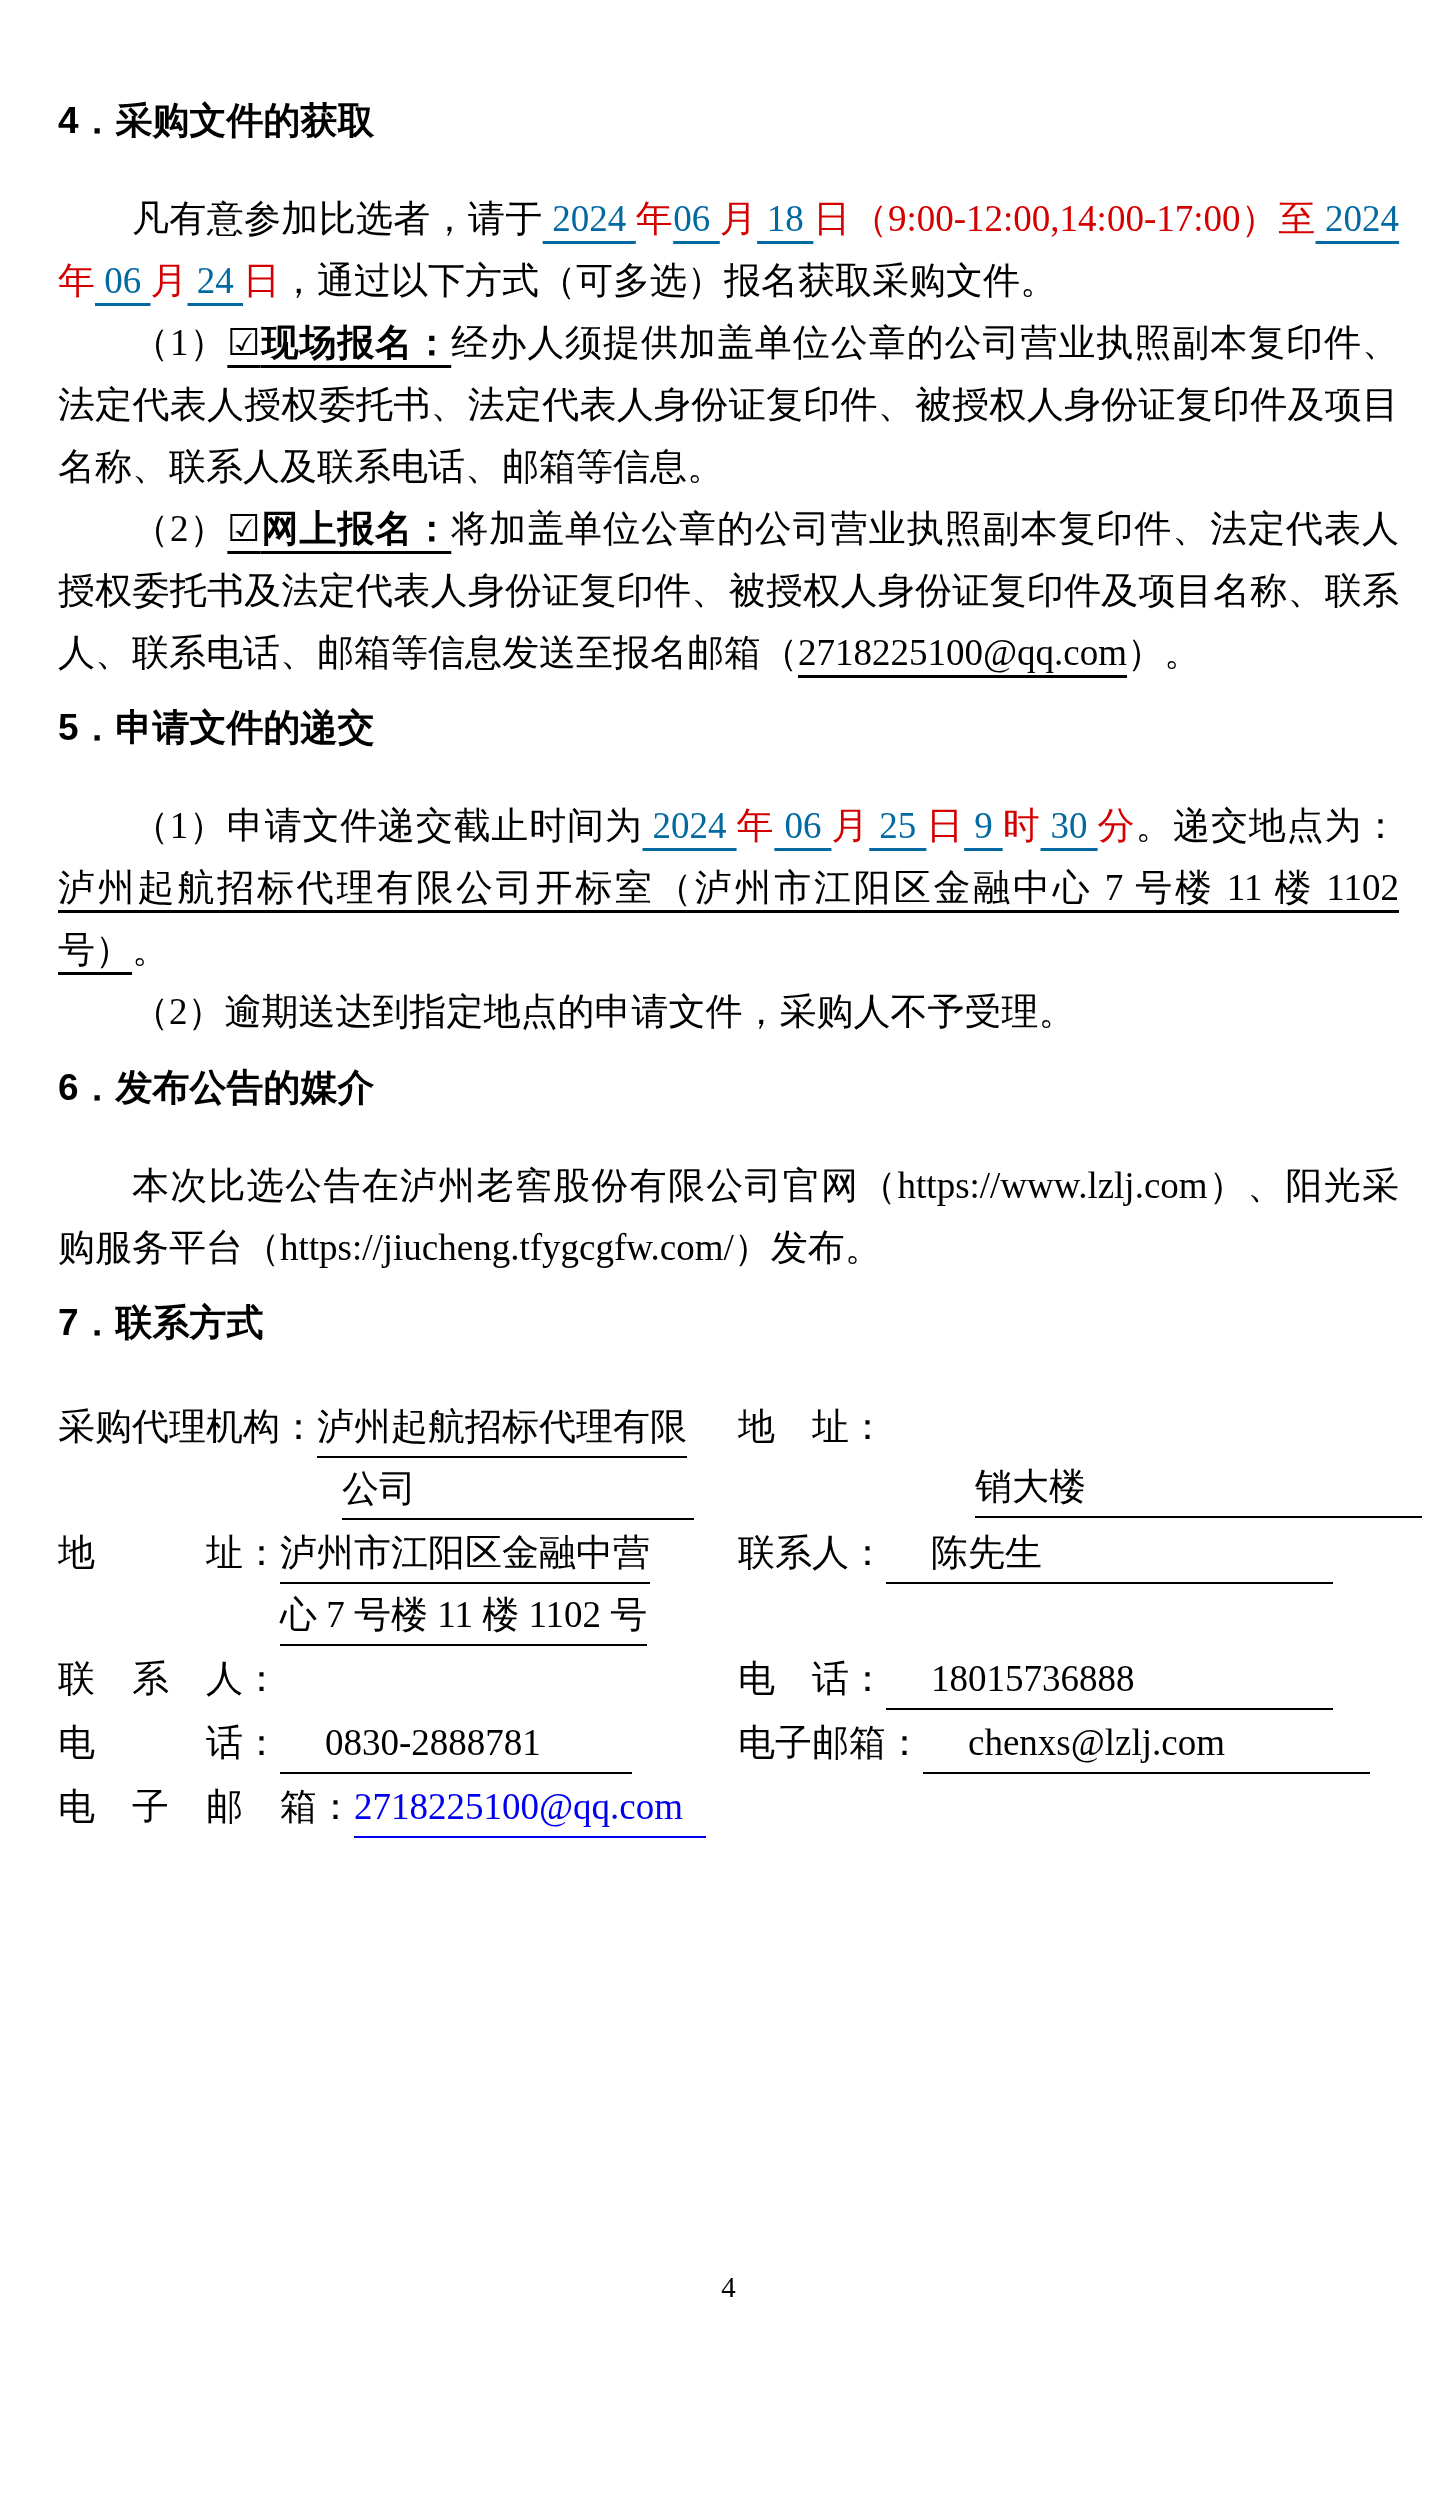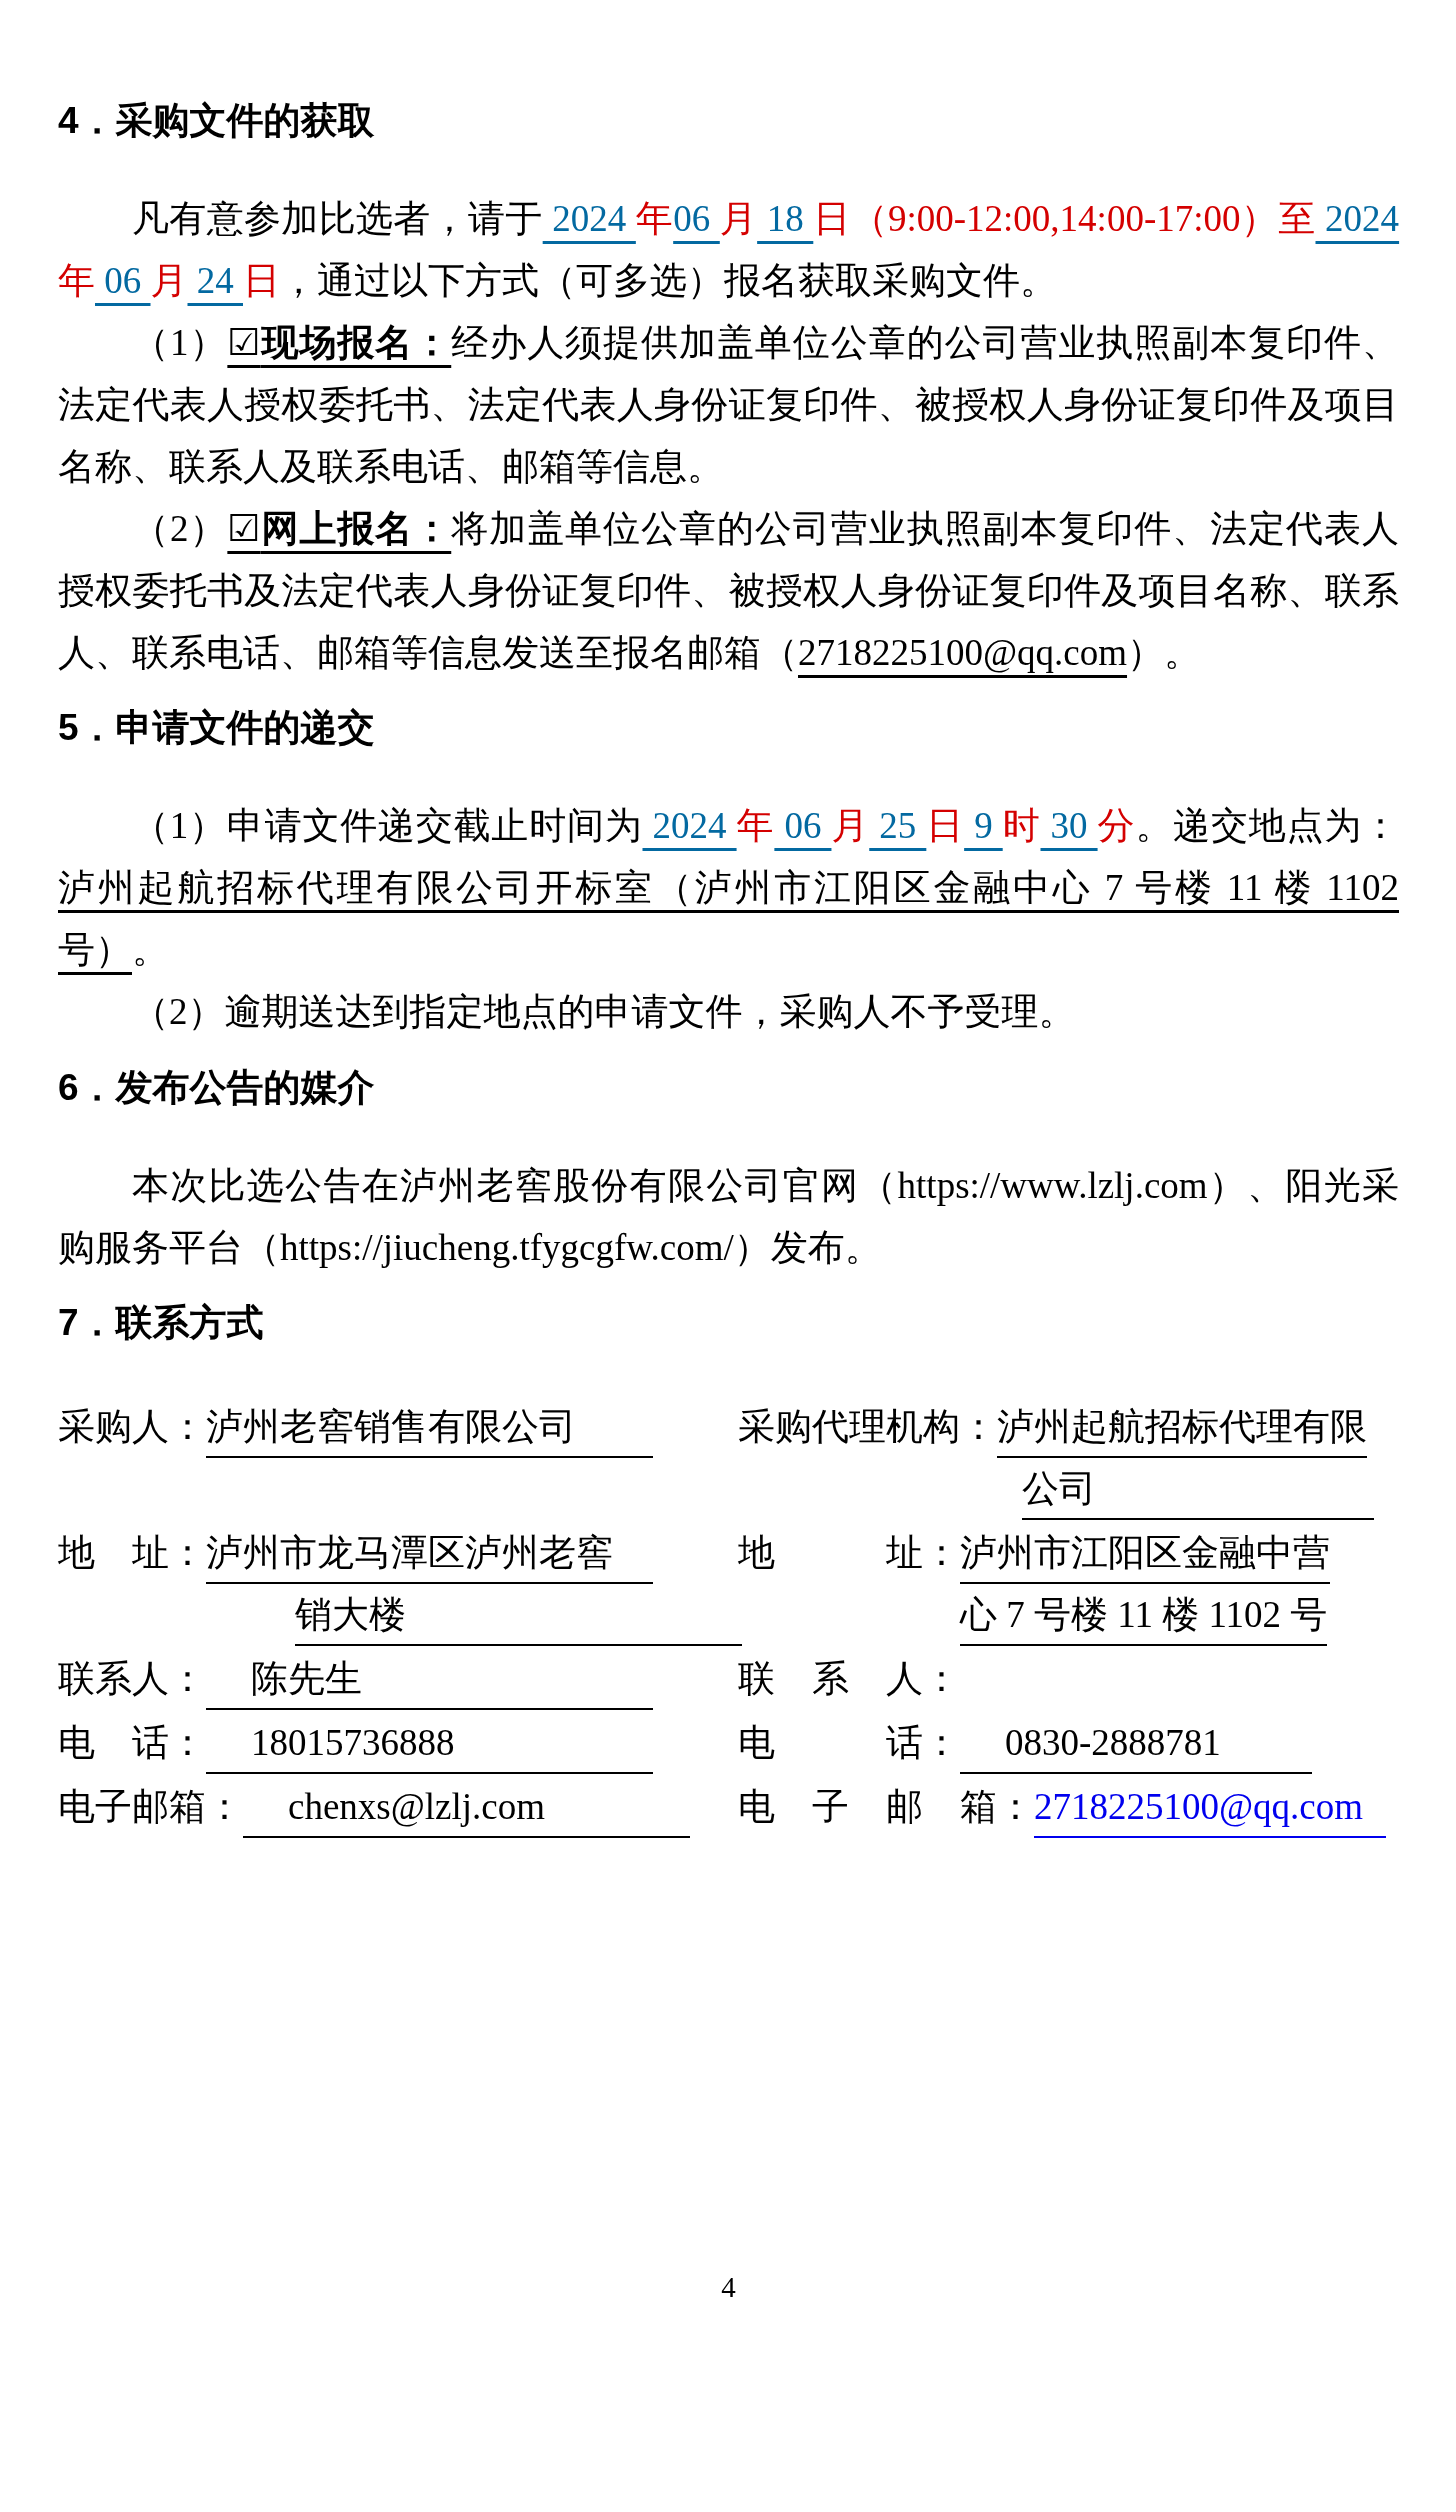--- a/index.html
+++ b/index.html
@@ -86,38 +86,32 @@
   <p class="para indent"><span class="seg">（1）申请文件递交截止时间为</span><span class="seg ru"> 2024 </span><span class="seg r">年</span><span class="seg ru"> 06 </span><span class="seg r">月</span><span class="seg ru"> 25 </span><span class="seg r">日</span><span class="seg ru"> 9 </span><span class="seg r">时</span><span class="seg ru"> 30 </span><span class="seg r">分</span><span class="seg">。递交地点为：</span><span class="seg u">泸州起航招标代理有限公司开标室（泸州市江阳区金融中心 7 号楼 11 楼 1102 号）</span><span class="seg">。</span></p>
   <p class="para indent"><span class="seg">（2）逾期送达到指定地点的申请文件，采购人不予受理。</span></p>
 
   <div class="h">6．发布公告的媒介</div>
   <p class="para indent"><span class="seg">本次比选公告在泸州老窖股份有限公司官网（https://www.lzlj.com）、阳光采购服务平台（https://jiucheng.tfygcgfw.com/）发布。</span></p>
 
   <div class="h">7．联系方式</div>
 
   <div class="contacts">
 
-    <div class="cell col-l">
-      <span class="lbl">采购人：</span>
-      <span class="val">
-        <span class="vline line1">泸州老窖销售有限公司</span>
-      </span>
-    </div>
     <div class="cell col-r agency">
       <span class="lbl">采购代理机构：</span>
       <span class="val">
         <span class="vline line1">泸州起航招标代理有限</span><br>
         <span class="vline line2">公司</span>
       </span>
     </div>
 
     <div class="cell col-l indent2">
       <span class="lbl">地　址：</span>
       <span class="val">
-        <span class="vline line1">泸州市龙马潭区泸州老窖</span><br>
+        <br>
         <span class="vline line2 center2">销大楼</span>
       </span>
     </div>
     <div class="cell col-r">
       <span class="lbl">地　　　址：</span>
       <span class="val">
         <span class="vline line1">泸州市江阳区金融中营</span><br>
         <span class="vline line2">心 7 号楼 11 楼 1102 号</span>
       </span>
     </div>

